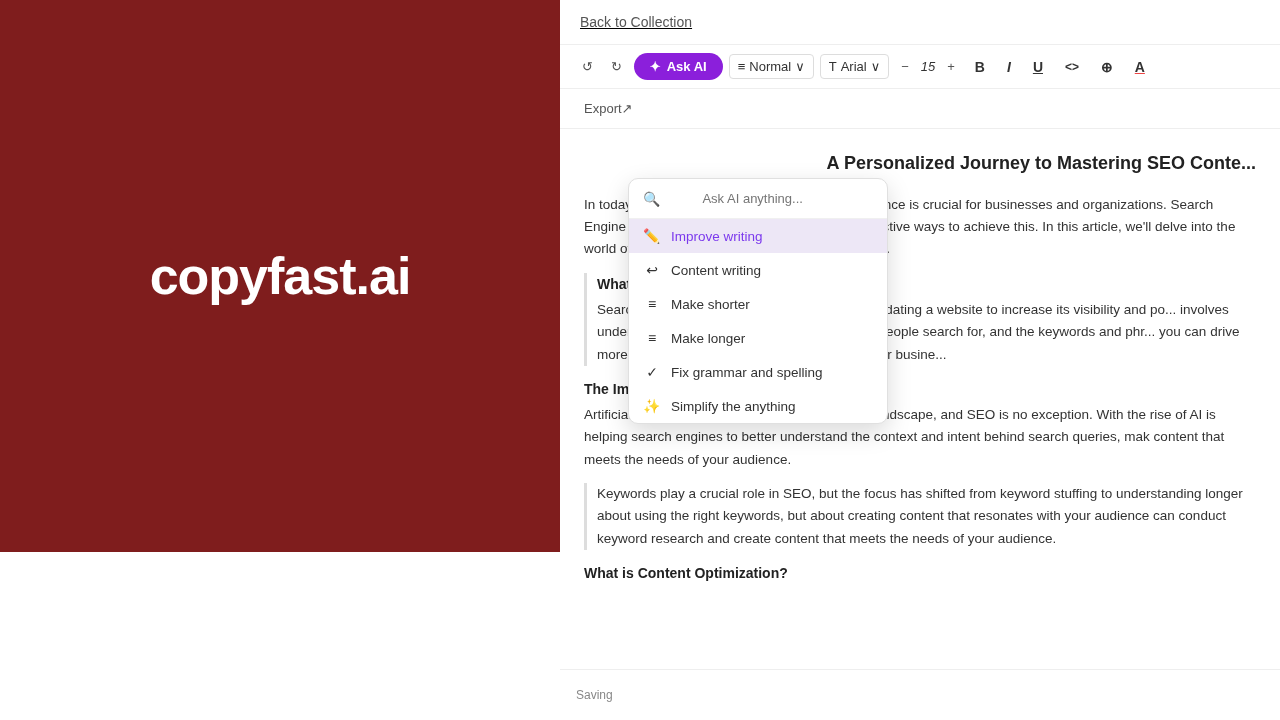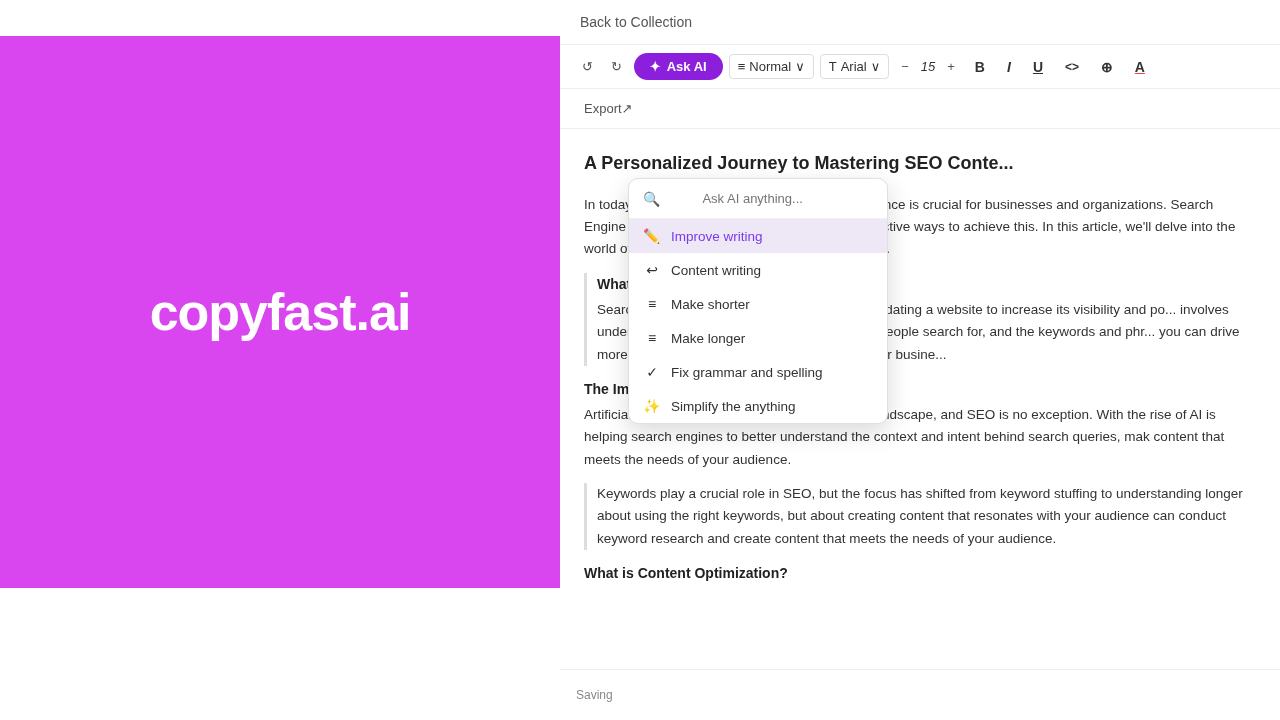--- a/index.html
+++ b/index.html
@@ -9,26 +9,25 @@
       overflow: hidden;
       font-family: -apple-system, BlinkMacSystemFont, 'Segoe UI', sans-serif;
       display: flex;
       position: relative;
     }
 
     
     .brand-area {
       width: 560px;
       height: 552px;
-      background: #d946ef;
+      background: #7f1d1d;
       display: flex;
       align-items: center;
       justify-content: center;
       flex-shrink: 0;
-      margin-top: 36px;
     }
     .brand-logo {
       color: white;
       font-size: 52px;
       font-weight: 800;
       letter-spacing: -1px;
     }
 
     
     .editor-area {
@@ -39,20 +38,21 @@
       overflow: hidden;
       position: relative;
     }
 
     
     .top-bar {
       padding: 14px 20px;
       border-bottom: 1px solid #eee;
       display: flex;
       align-items: center;
+      text-decoration: underline;
     }
     .back-link {
       color: #555;
       font-size: 14px;
       cursor: pointer;
       display: flex;
       align-items: center;
       gap: 4px;
     }
 
@@ -141,21 +141,21 @@
       font-size: 14px;
       line-height: 1.6;
       color: #222;
       position: relative;
     }
 
     .doc-title {
       font-size: 18px;
       font-weight: 700;
       margin-bottom: 16px;
-      text-align: left;
+      text-align: right;
     }
 
     .doc-section { margin-bottom: 12px; }
     .doc-section-title {
       font-weight: 700;
       font-size: 14px;
       margin-bottom: 4px;
     }
     .doc-section-text {
       font-size: 13.5px;

